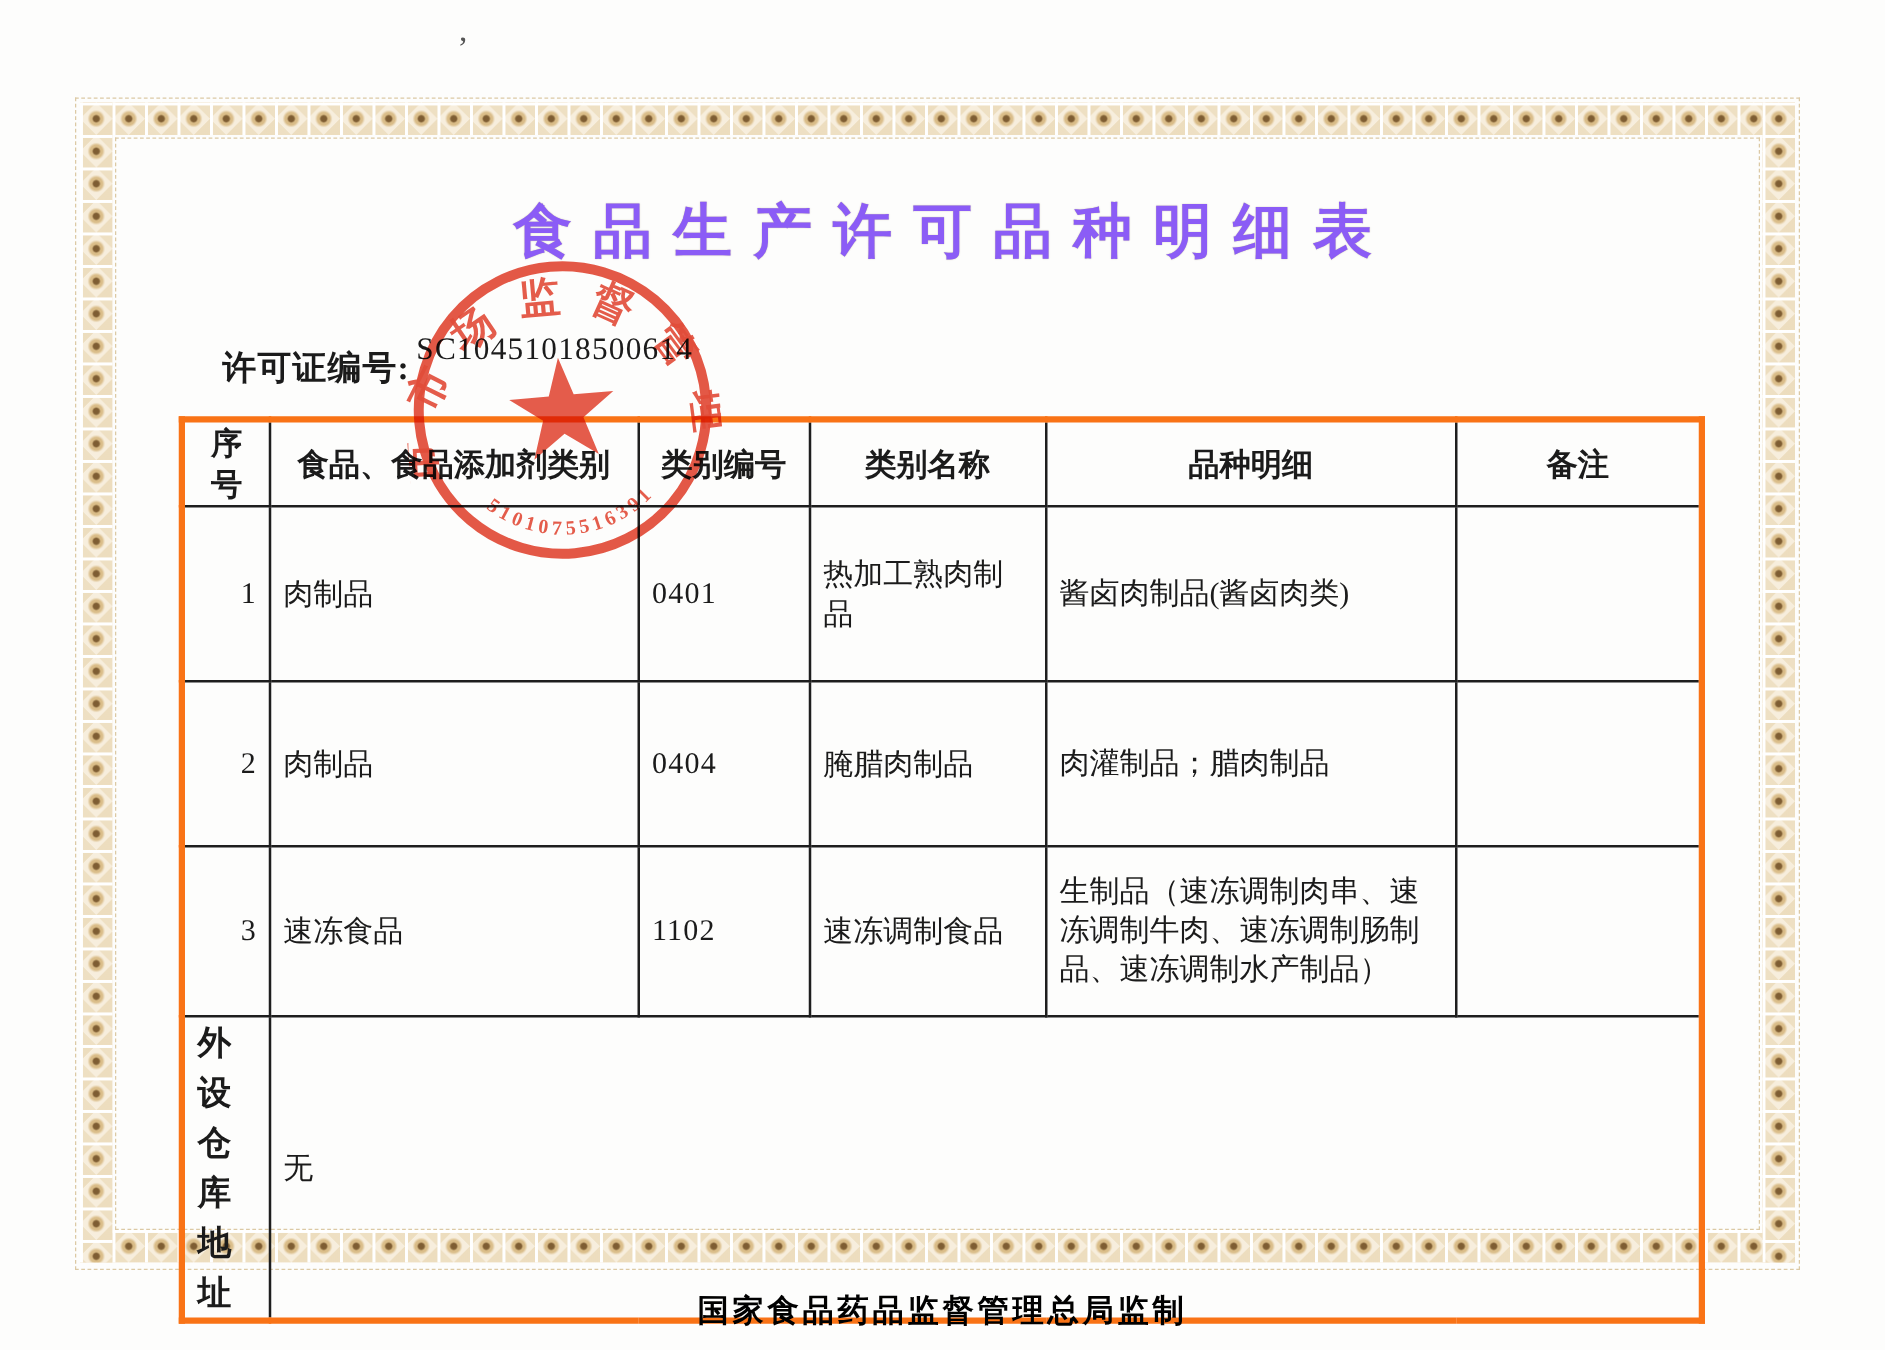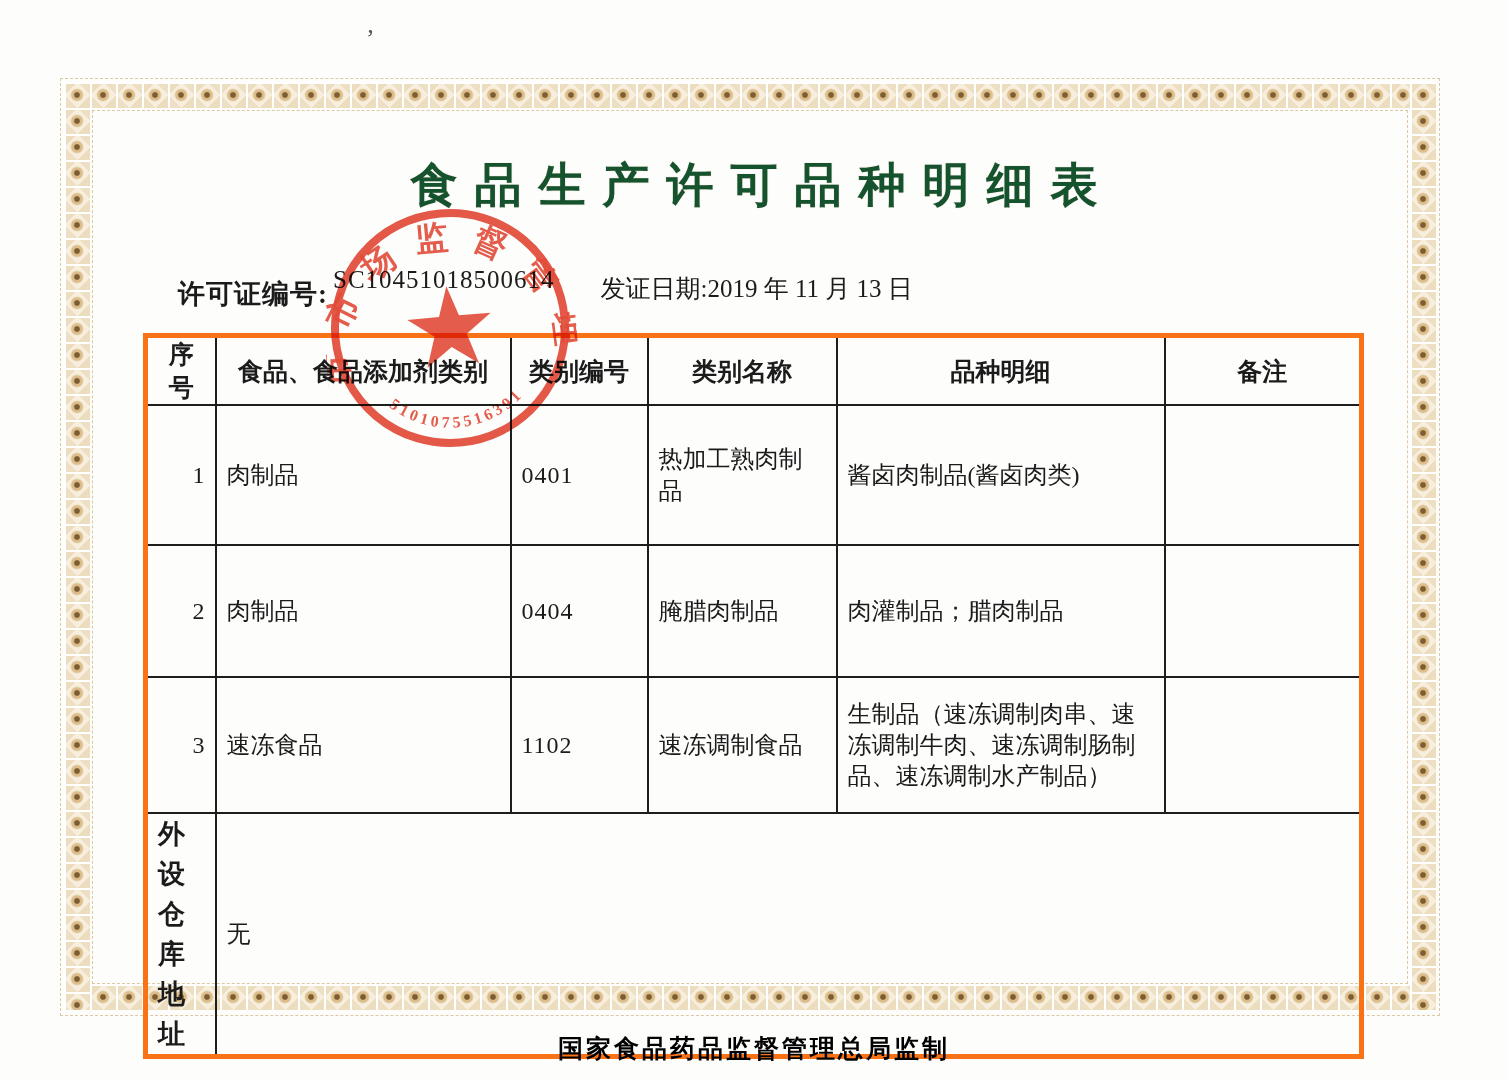--- a/index.html
+++ b/index.html
@@ -22,21 +22,21 @@
       linear-gradient(135deg,rgba(231,212,174,.65) 25%,rgba(0,0,0,0) 25% 75%,rgba(231,212,174,.65) 75%),
       linear-gradient(45deg,rgba(231,212,174,.55) 25%,rgba(0,0,0,0) 25% 75%,rgba(231,212,174,.55) 75%);
     background-size:26px 26px;
   }
   .frame-dash{border:1px dashed #dcc9a4;}
 
   
   .doc-title{
     left:0;right:0;top:154px;text-align:center;
     font-size:47px;font-weight:bold;letter-spacing:17px;
-    color:#14532d;text-indent:17px;
+    color:#8b5cf6;text-indent:17px;
     text-shadow:0 0 1px rgba(109,81,34,.45);
   }
   .license-row{
     left:178px;top:266px;display:flex;align-items:flex-start;white-space:nowrap;
   }
   .license-label{font-size:27px;font-weight:bold;letter-spacing:1px;padding-top:10px;}
   .license-number{font-size:25px;letter-spacing:1px;margin-left:5px;padding-top:0px;font-weight:500;}
   .license-date{font-size:25px;padding-top:6px;font-weight:500;}
   .d1{margin-left:46px;} .d2{margin-left:22px;}
   .stray{left:366px;top:24px;font-size:26px;color:#555;}
@@ -88,21 +88,20 @@
 <div class="abs tile" style="left:64px;top:82px;width:26px;height:928px;"></div>
 <div class="abs tile" style="left:1410px;top:82px;width:26px;height:928px;"></div>
 
 <div class="abs stray">’</div>
 
 <div class="abs doc-title">食品生产许可品种明细表</div>
 
 <div class="abs license-row">
   <span class="license-label">许可证编号:</span>
   <span class="license-number">SC10451018500614</span>
-  <span class="license-date d1">发证日期:2019 年 11 月 13 日</span>
 </div>
 
 <table class="cert">
   <colgroup>
     <col style="width:70px">
       <col style="width:295px">
       <col style="width:137px">
     <col style="width:189px">
       <col style="width:328px">
       <col style="width:197px">

